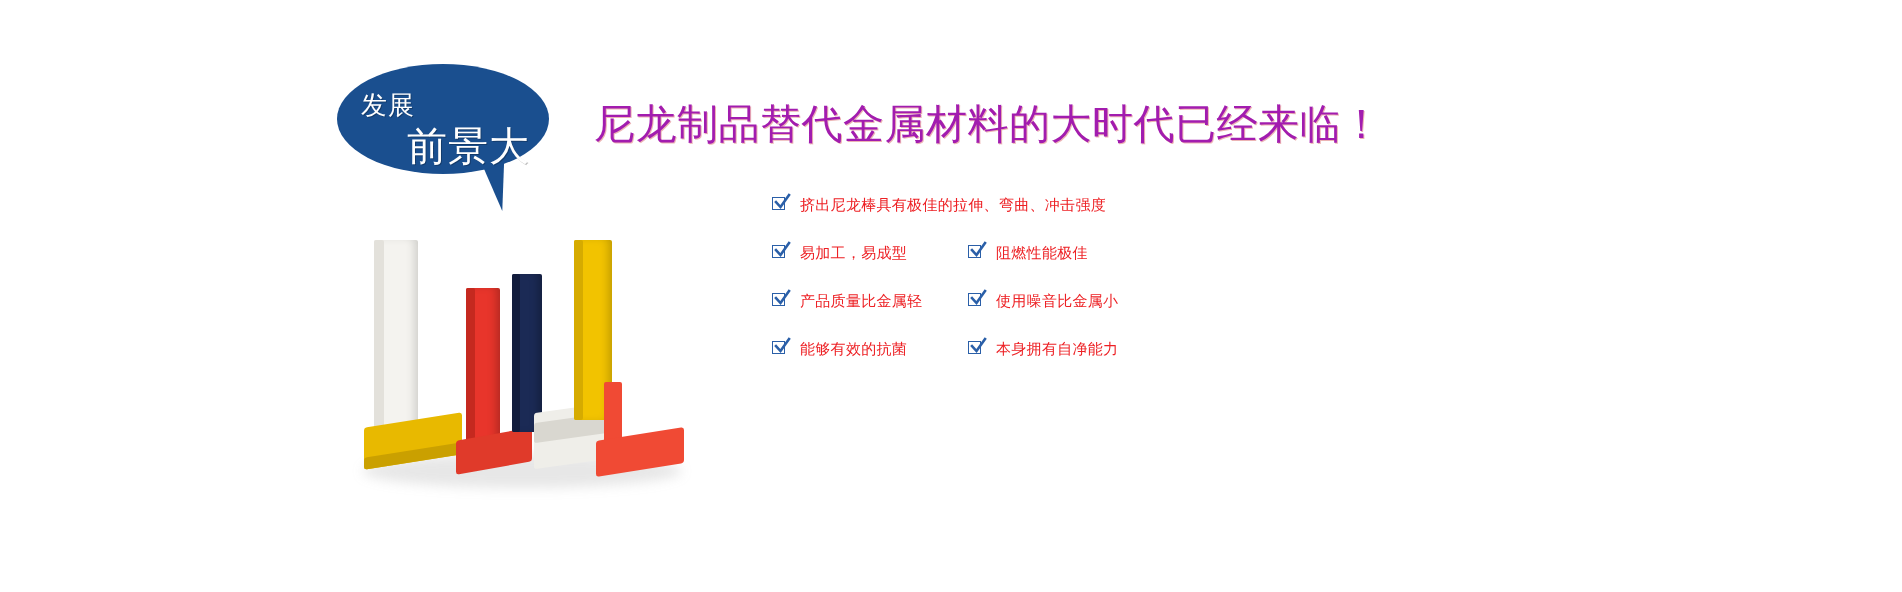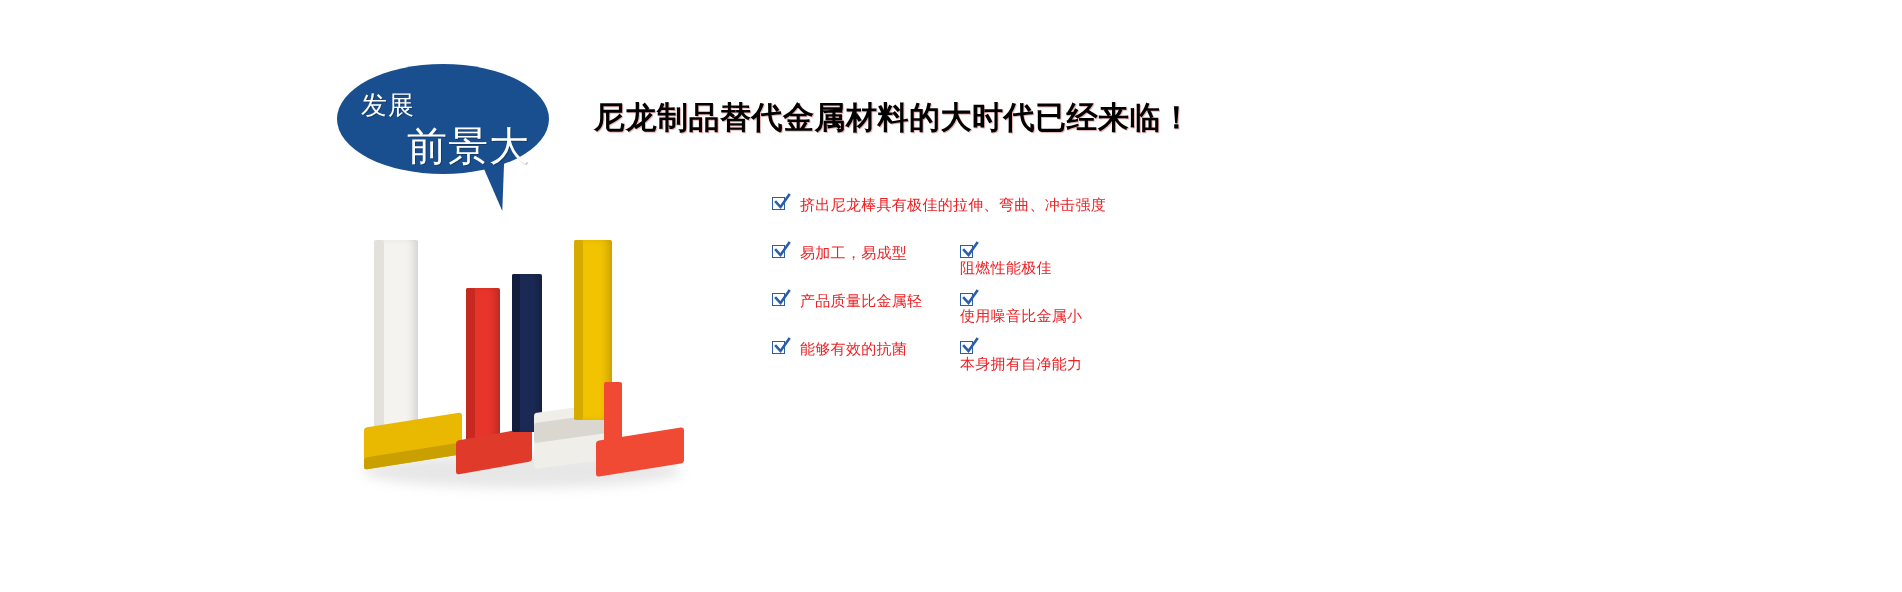--- a/index.html
+++ b/index.html
@@ -73,23 +73,23 @@
     top: 62px;
     font-size: 40px;
     text-shadow: 1px 1px 0 rgba(0,0,0,0.25);
   }
 
   
   .headline {
     position: absolute;
     left: 594px;
     top: 55px;
-    font-size: 31px;
-    font-weight: 700;
-    color: #000000;
+    font-size: 41px;
+    font-weight: 400;
+    color: #a21caf;
     letter-spacing: 0.5px;
     white-space: nowrap;
     text-shadow: 1px 1px 0 rgba(200,40,40,0.35);
   }
 
   
   .photo {
     position: absolute;
     left: 352px;
     top: 180px;
@@ -128,25 +128,25 @@
     top: 155px;
     width: 700px;
   }
   .frow {
     position: relative;
     height: 48px;
   }
   .fitem {
     position: absolute;
     display: flex;
-    align-items: flex-start;
+    align-items: flex-end;
     white-space: nowrap;
   }
   .fitem.col1 { left: 0; }
-  .fitem.col2 { left: 188px; flex-direction: column; }
+  .fitem.col2 { left: 196px; }
   .chk {
     width: 15px;
     height: 15px;
     flex: 0 0 15px;
     position: relative;
     margin-right: 13px;
   }
   .chk .box {
     position: absolute;
     left: 0; top: 0;

